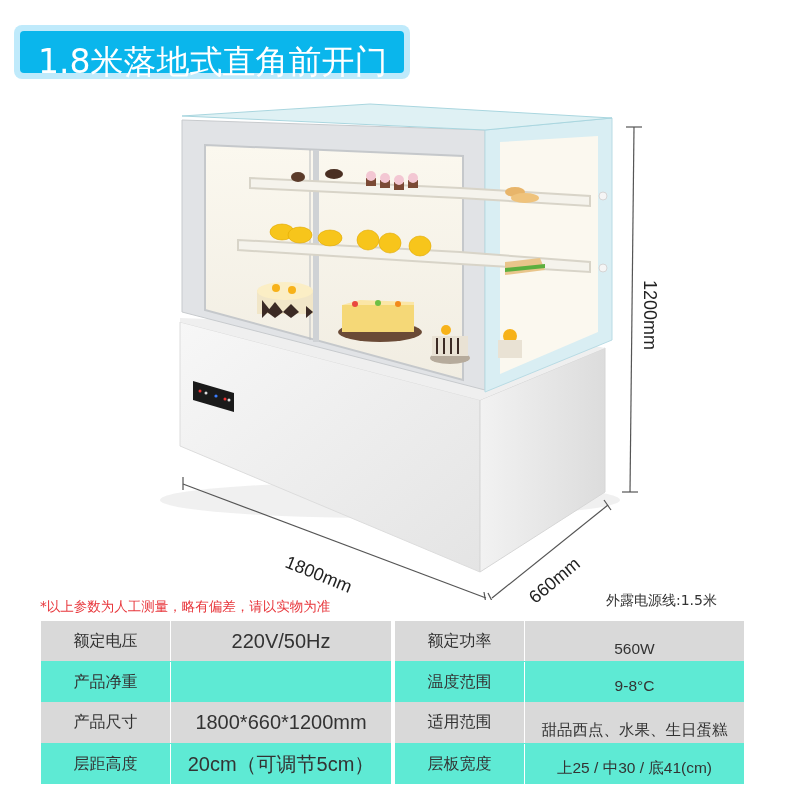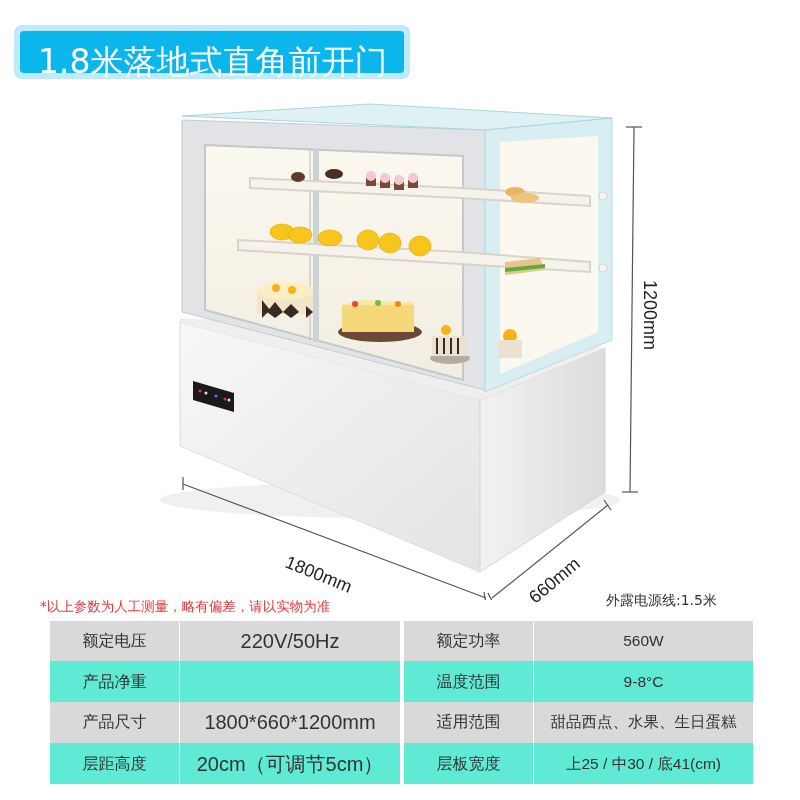--- a/index.html
+++ b/index.html
@@ -24,34 +24,34 @@
   .dim-height { left: 660px; top: 280px; transform: rotate(90deg); transform-origin: left top; }
 
   .note {
     position: absolute; left: 40px; top: 598px; font-size: 13.5px; color: #e8383d; white-space: nowrap;
   }
   .cable-note {
     position: absolute; left: 606px; top: 592px; font-size: 14px; color: #333; white-space: nowrap;
   }
 
   .spec-table { position: absolute; top: 621px; border-collapse: collapse; }
-  .spec-left { left: 50px; }
-  .spec-right { left: 404px; }
+  .spec-left { left: 41px; }
+  .spec-right { left: 395px; }
   .spec-row { display: flex; height: 41px; }
   .spec-row.r0 { height: 40px; }
   .spec-row.dark { background: #d9d9d9; }
   .spec-row.light { background: #5eead4; align-items: center; }
   .spec-key {
     width: 130px; border-right: 1.5px solid #fff; text-align: center; line-height: 40px;
     font-size: 16px; color: #333;
   }
   .spec-val { text-align: center; line-height: 40px; font-size: 20px; color: #333; font-family: "Liberation Sans", sans-serif; white-space: nowrap; }
   .spec-left .spec-val { width: 220px; }
   .spec-right .spec-key { width: 130px; }
-  .spec-right .spec-val { width: 219px; font-size: 15.5px; }
+  .spec-right .spec-val { width: 219px; font-size: 15.5px; margin-top: 8px; }
 </style>
 </head>
 <body>
 
 <div class="title-badge">
   <div class="title-inner">1.8米落地式直角前开门</div>
 </div>
 
 <svg class="product-area" viewBox="0 100 800 500" width="800" height="500">
   <defs>

